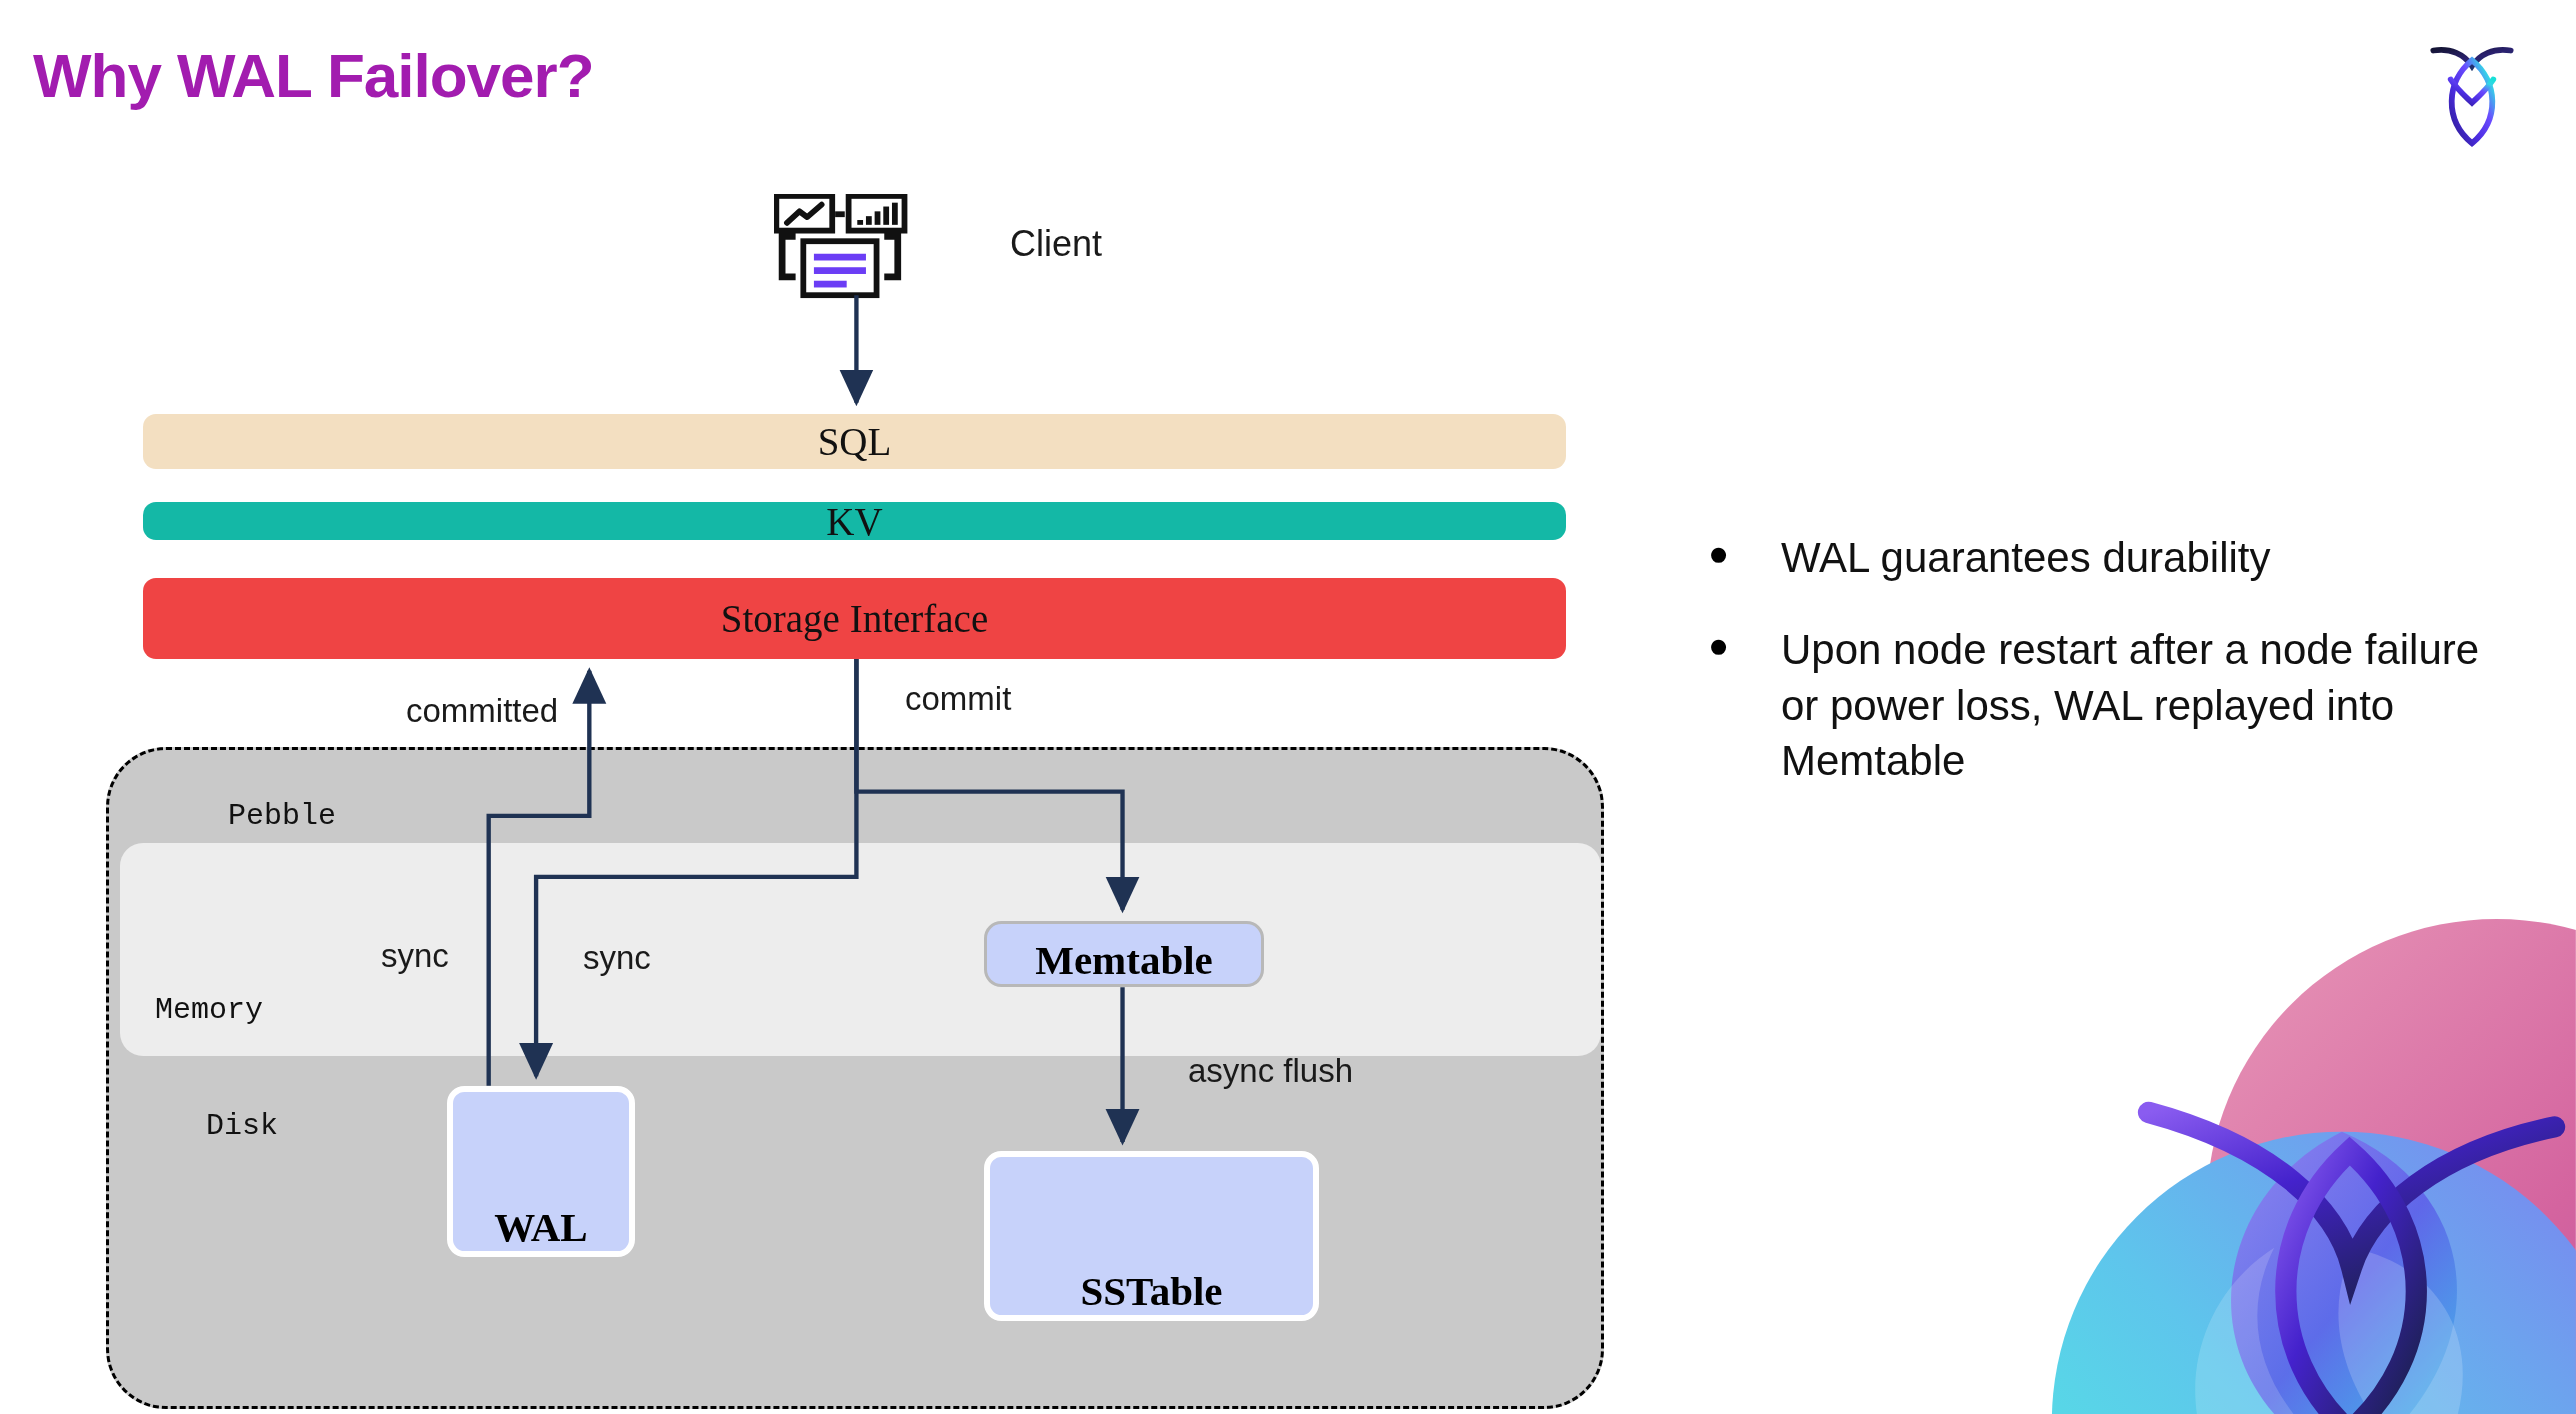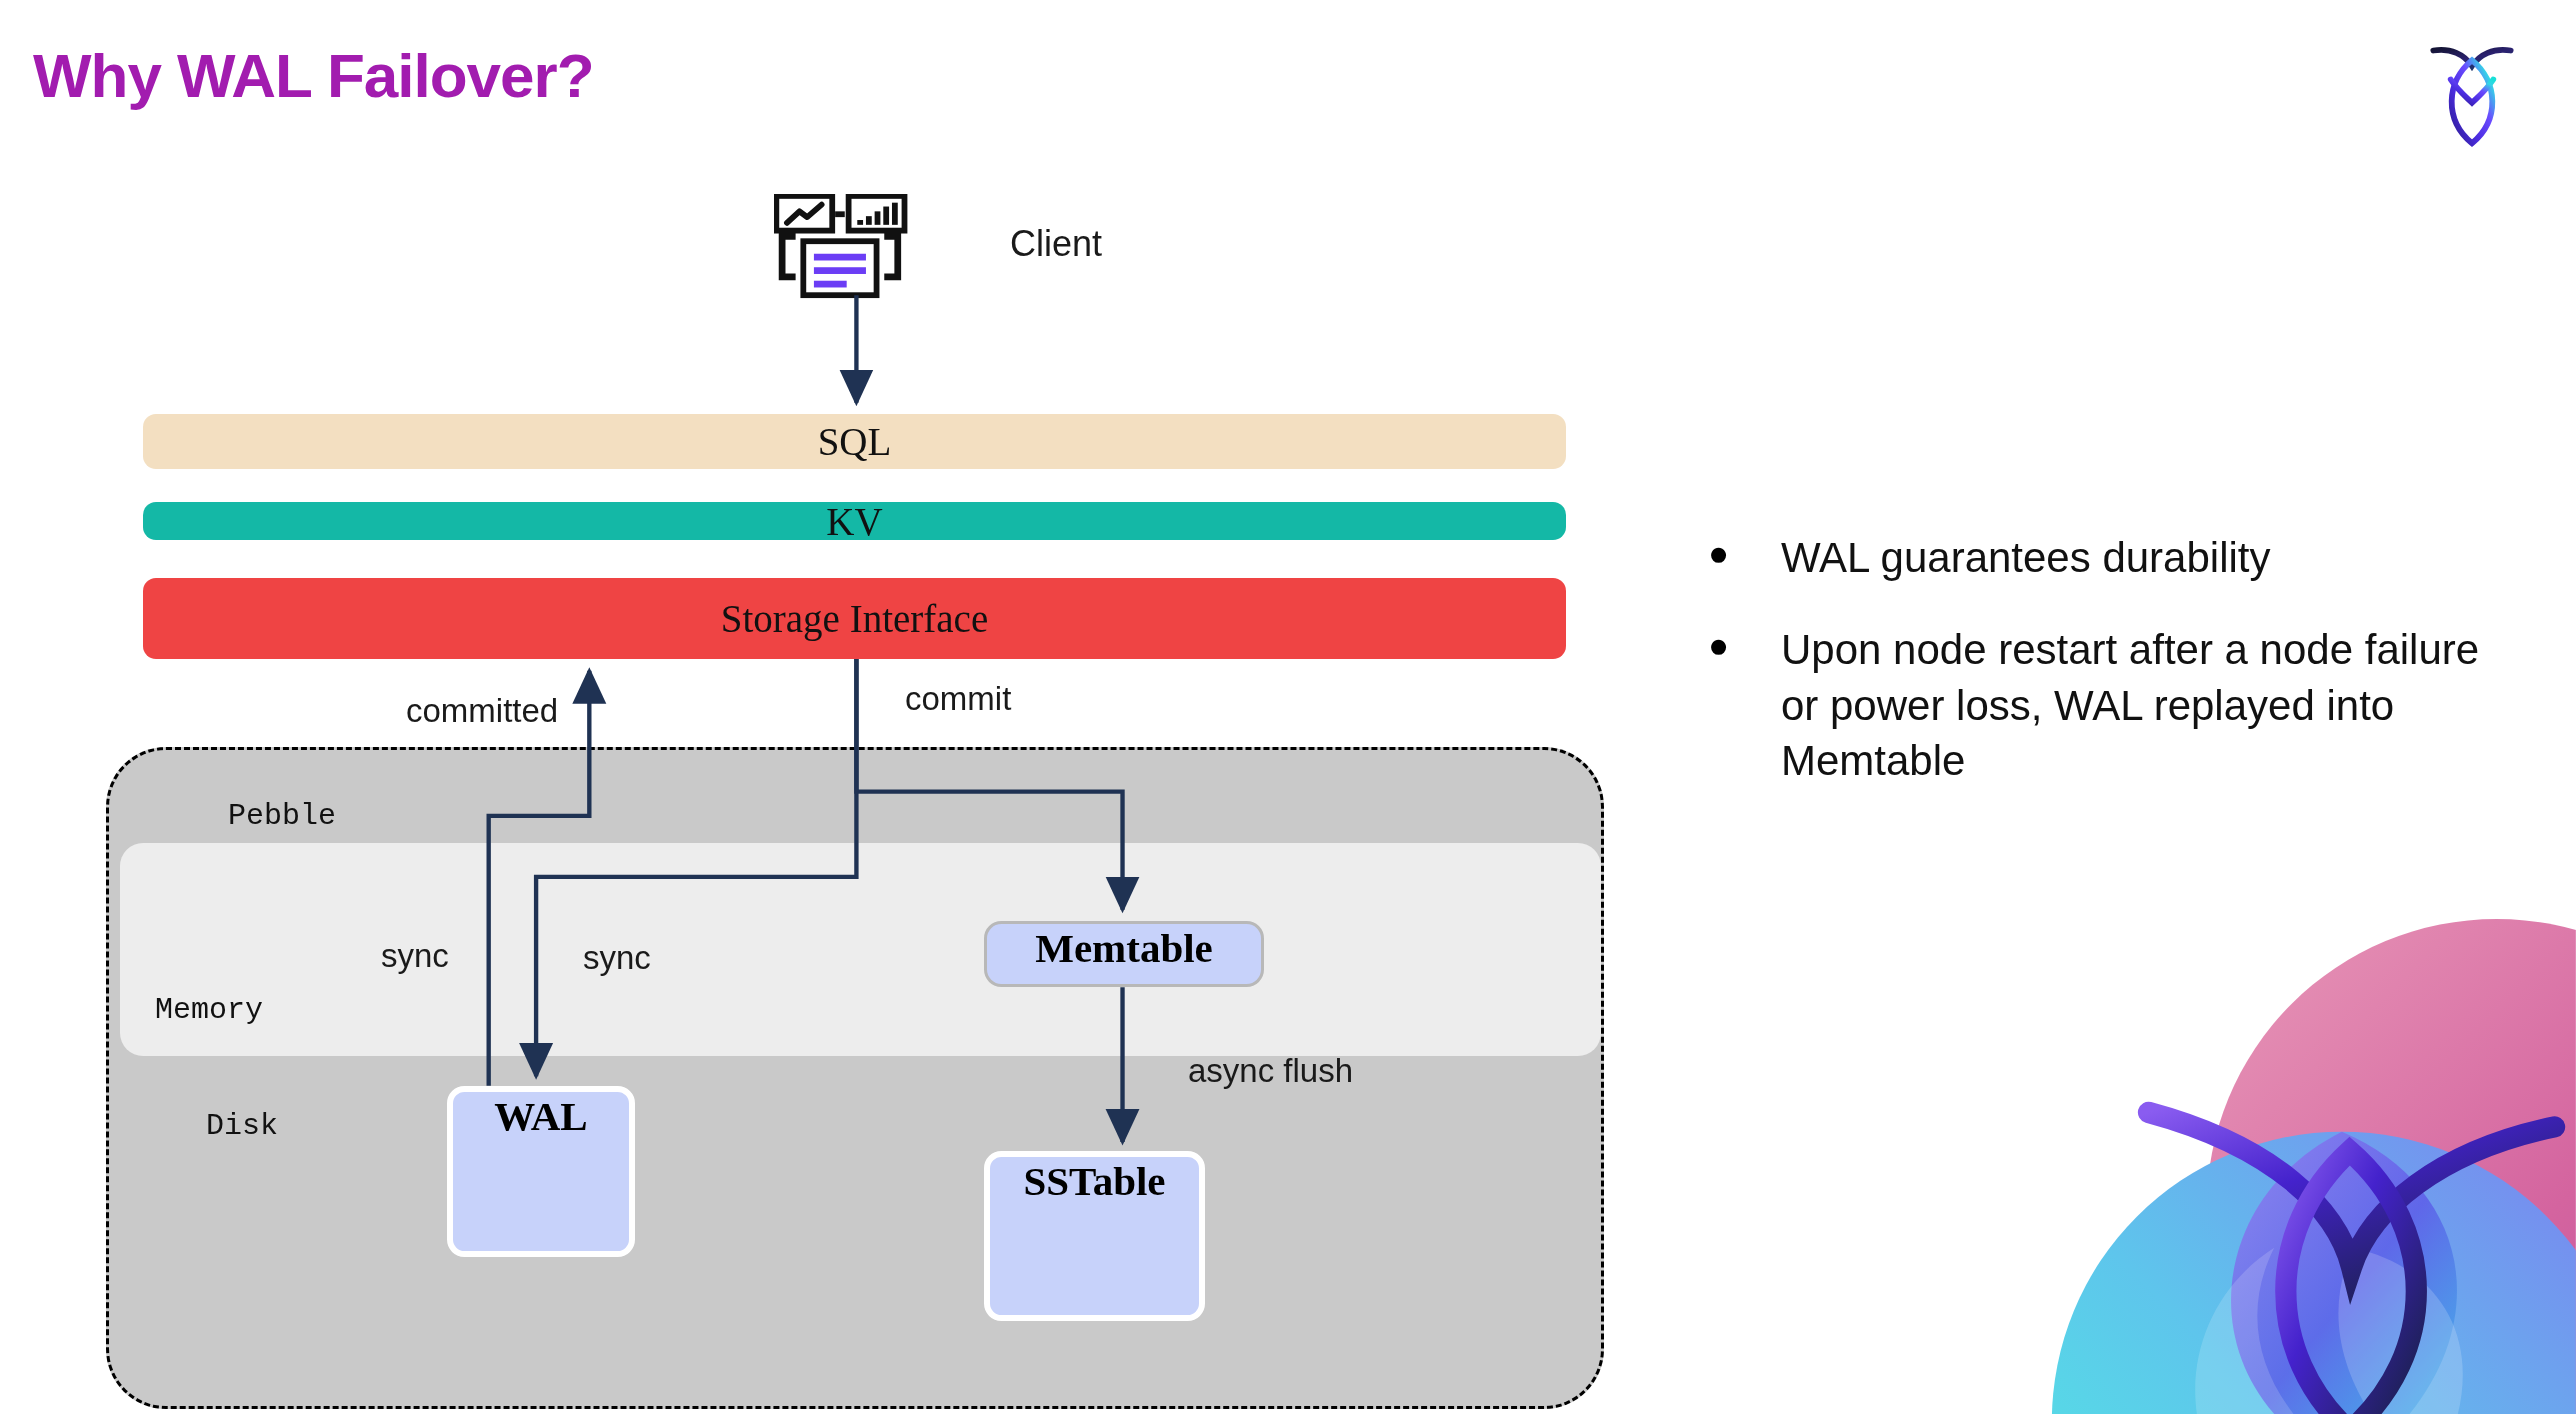--- a/index.html
+++ b/index.html
@@ -102,38 +102,38 @@
   .label-pebble { left: 228px; top: 799px; }
   .label-memory { left: 155px; top: 993px; }
   .label-disk   { left: 206px; top: 1109px; }
 
   
   .node-box {
     position: absolute;
     border-radius: 17.4px;
     background: #c7d2fa;
     display: flex;
-    align-items: flex-start;
+    align-items: flex-end;
     justify-content: center;
     font-family: "Liberation Serif", serif;
     font-weight: bold;
     font-size: 41px;
     color: #000000;
     box-sizing: border-box;
   }
   .node-memtable {
     left: 984px; top: 921px; width: 280px; height: 66px;
     border: 3.9px solid #b8b8b8;
   }
   .node-wal {
     left: 447px; top: 1086px; width: 188px; height: 171px;
     border: 6.8px solid #ffffff;
   }
   .node-sstable {
-    left: 984px; top: 1151px; width: 221px; height: 170px;
+    left: 984px; top: 1151px; width: 335px; height: 170px;
     border: 6.8px solid #ffffff;
   }
 
   
   .edge-label {
     position: absolute;
     font-family: "Liberation Sans", sans-serif;
     font-size: 33px;
     color: #1a1a1a;
     white-space: nowrap;

